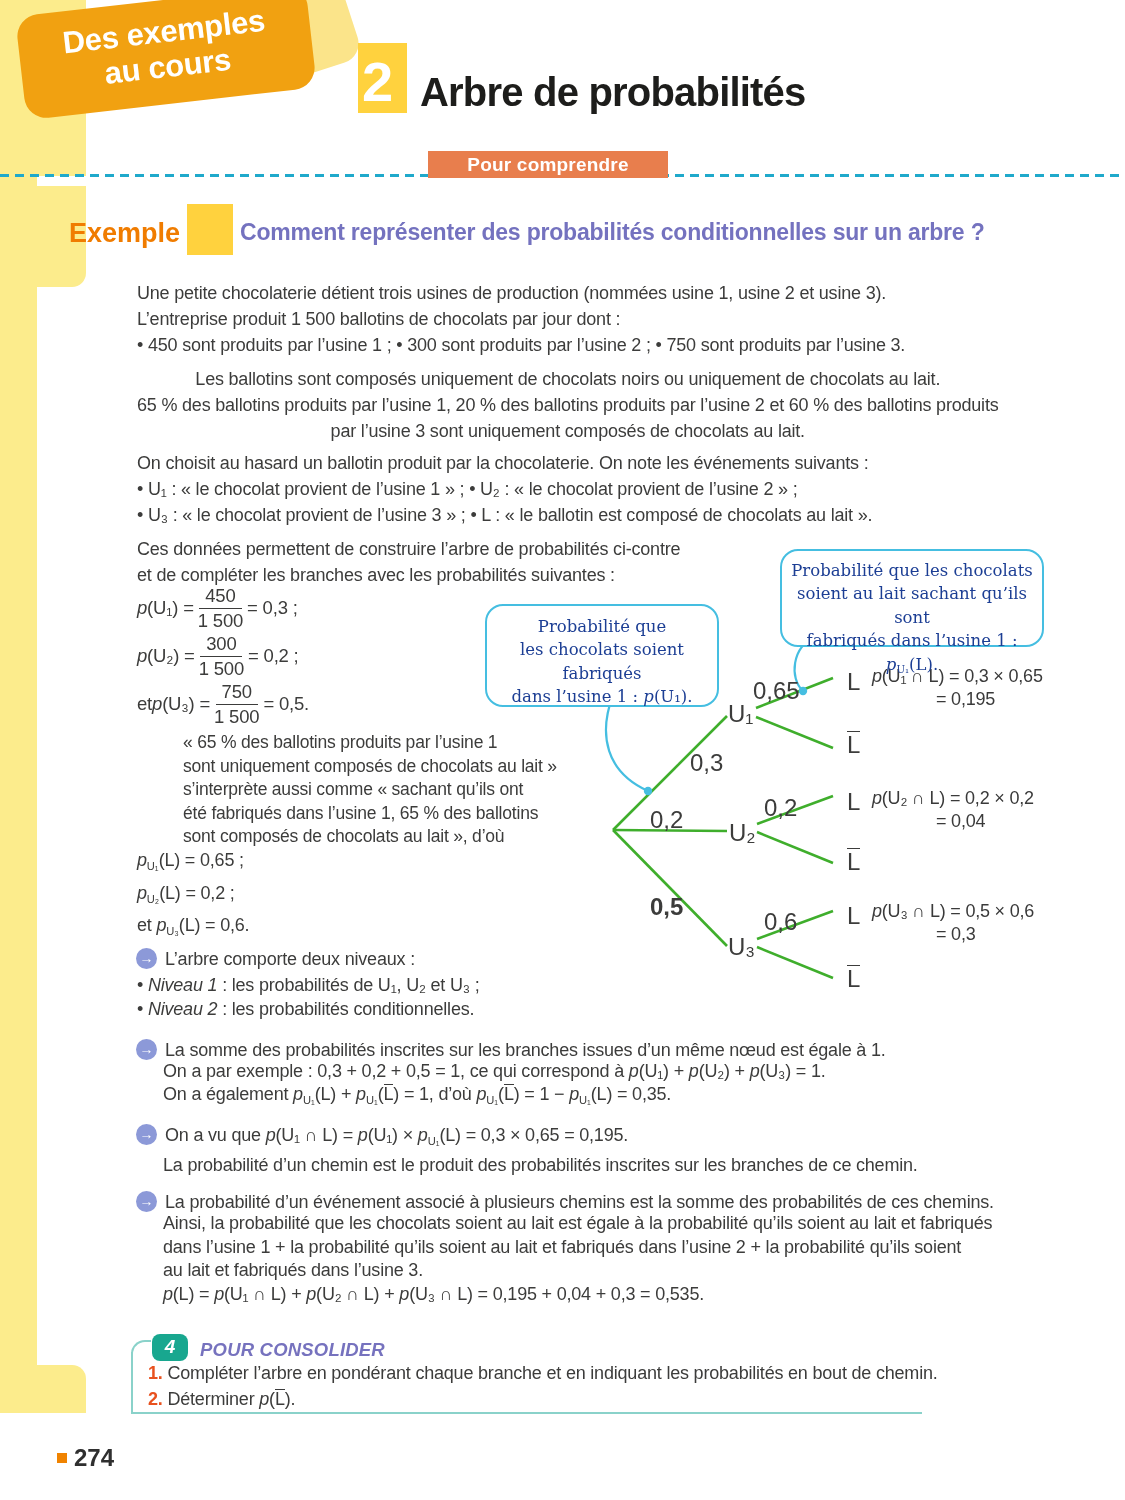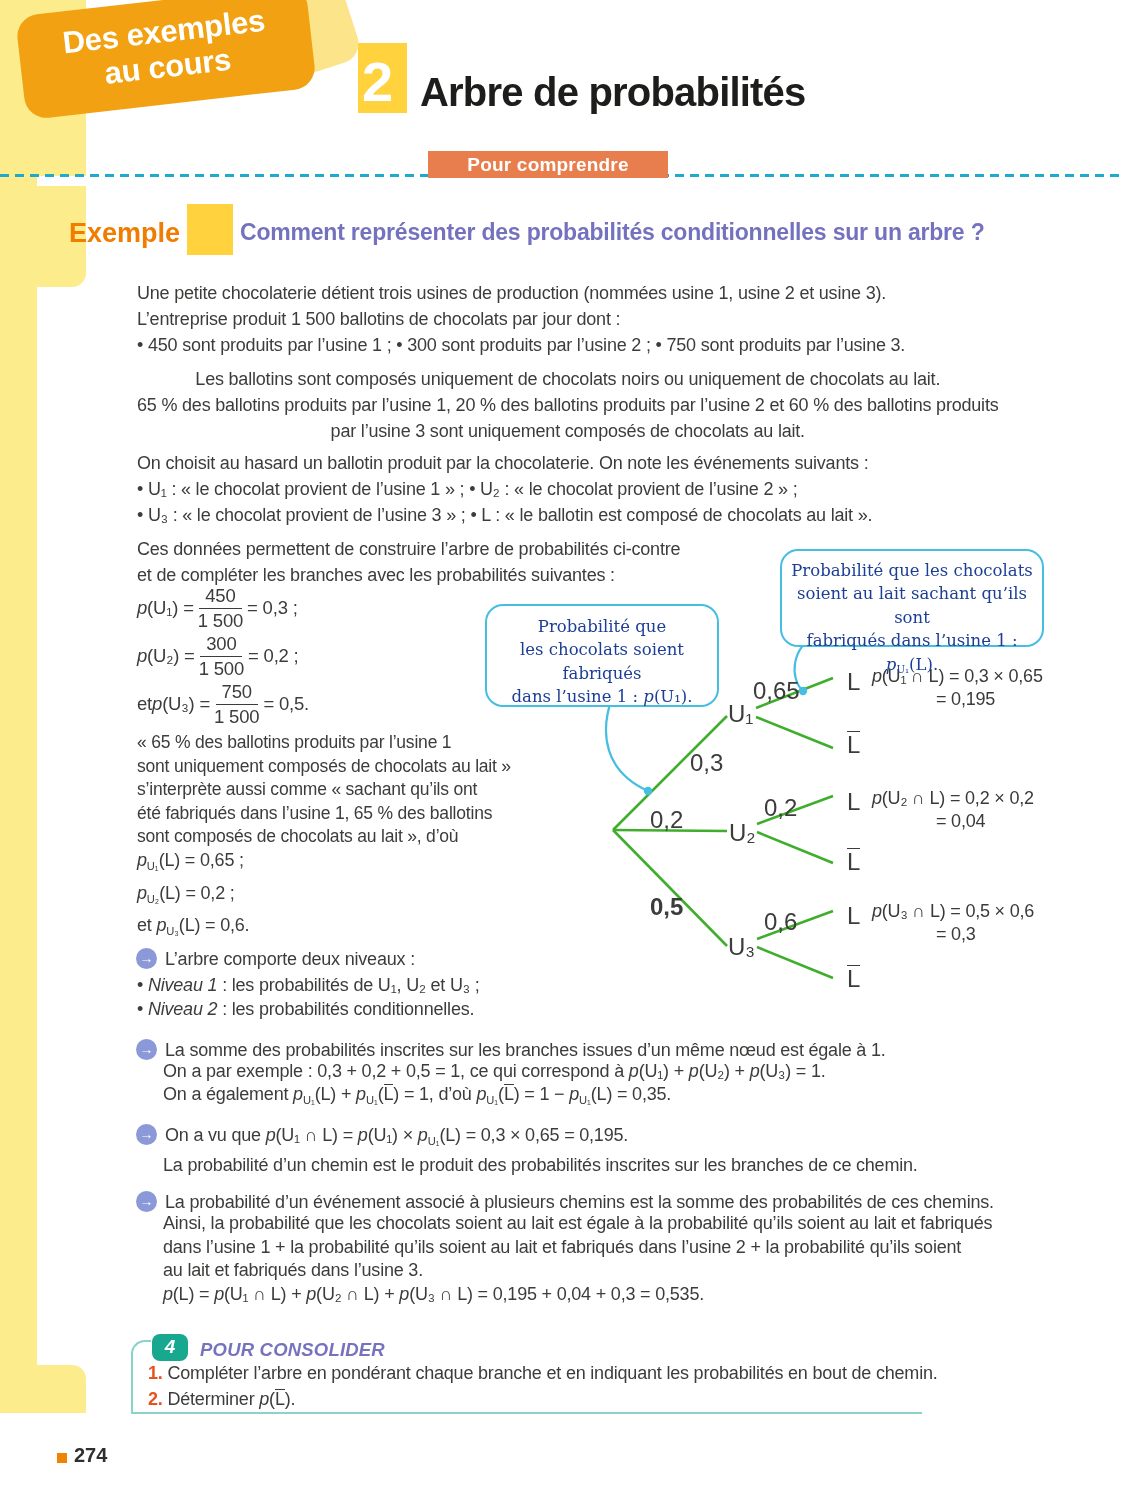--- a/index.html
+++ b/index.html
@@ -22,21 +22,21 @@
         font-size:19px;font-weight:bold;text-align:center;line-height:27px;z-index:4;letter-spacing:0.2px;}
   .dash{position:absolute;left:0;top:174px;width:1125px;height:3px;z-index:3;
         background:repeating-linear-gradient(90deg,#1fa9cb 0 9px,transparent 9px 15px);}
   
   .ex-label{position:absolute;left:57px;top:213px;color:#f07c00;font-weight:bold;font-size:27px;margin-left:12px;}
   .ex-num{font-size:32px;margin-left:8px;}
   .ex-yellow{position:absolute;left:187px;top:204px;width:46px;height:51px;background:#ffd23e;}
   .ex-q{position:absolute;left:240px;top:219px;color:#7472bf;font-weight:bold;font-size:23px;letter-spacing:-0.2px;}
   
   .bt18{font-size:18px;letter-spacing:-0.2px;line-height:26px;}
-  .q17{font-size:17.5px;letter-spacing:-0.2px;line-height:23.5px;}
+  .q17{font-size:17.5px;letter-spacing:-0.2px;line-height:23.5px;margin-left:46px;}
   .i{font-style:italic;}
   .em{font-style:italic;}
   sub{font-size:0.62em;vertical-align:-0.32em;letter-spacing:0;}
   .v{display:inline-block;border-top:1.6px solid currentColor;line-height:1.05;padding-top:0px;}
   .frac{display:inline-flex;flex-direction:column;align-items:center;vertical-align:middle;margin:7px 4px;text-align:center;}
   .frac .num{padding:0 6px 1px;border-bottom:1.7px solid #3c3c3b;line-height:1.15;}
   .frac .den{padding-top:1px;line-height:1.15;}
   .frow{position:absolute;display:flex;align-items:center;font-size:18.5px;letter-spacing:-0.2px;}
   
   .bicon{position:absolute;width:21px;height:21px;border-radius:50%;background:#8c99d8;color:#fff;
@@ -51,21 +51,21 @@
   .consol-corner{position:absolute;left:131px;top:1340px;width:18px;height:14px;
         border-left:2.5px solid #8ad2ca;border-top:2.5px solid #8ad2ca;border-top-left-radius:14px;}
   .consol-border{position:absolute;left:131px;top:1352px;width:789px;height:60px;
         border-left:2.5px solid #8ad2ca;border-bottom:2.5px solid #8ad2ca;}
   .consol-badge{position:absolute;left:152px;top:1334px;width:36px;height:27px;background:#18a78f;
         border-radius:8px;color:#fff;font-weight:bold;font-style:italic;font-size:19px;text-align:center;line-height:26px;}
   .consol-title{position:absolute;left:200px;top:1339px;color:#7672be;font-weight:bold;font-style:italic;font-size:18.5px;letter-spacing:0.2px;}
   .cnum{color:#e8511e;font-weight:bold;}
   
   .foot-square{position:absolute;left:57px;top:1453px;width:10px;height:10px;background:#f08300;}
-  .foot-page{position:absolute;left:74px;top:1444px;font-size:20px;font-weight:bold;color:#2f2f2f;}
+  .foot-page{position:absolute;left:74px;top:1444px;font-size:24px;font-weight:bold;color:#2f2f2f;}
 </style>
 </head>
 <body>
 
 <div class="page">
 
   <div class="band" style="left:0;top:0;width:86px;height:176px;"></div>
   <div class="band" style="left:0;top:176px;width:37px;height:1237px;"></div>
   <div class="band" style="left:37px;top:186px;width:49px;height:101px;border-bottom-right-radius:14px;"></div>
   <div class="band" style="left:37px;top:1365px;width:49px;height:48px;border-top-right-radius:14px;"></div>

